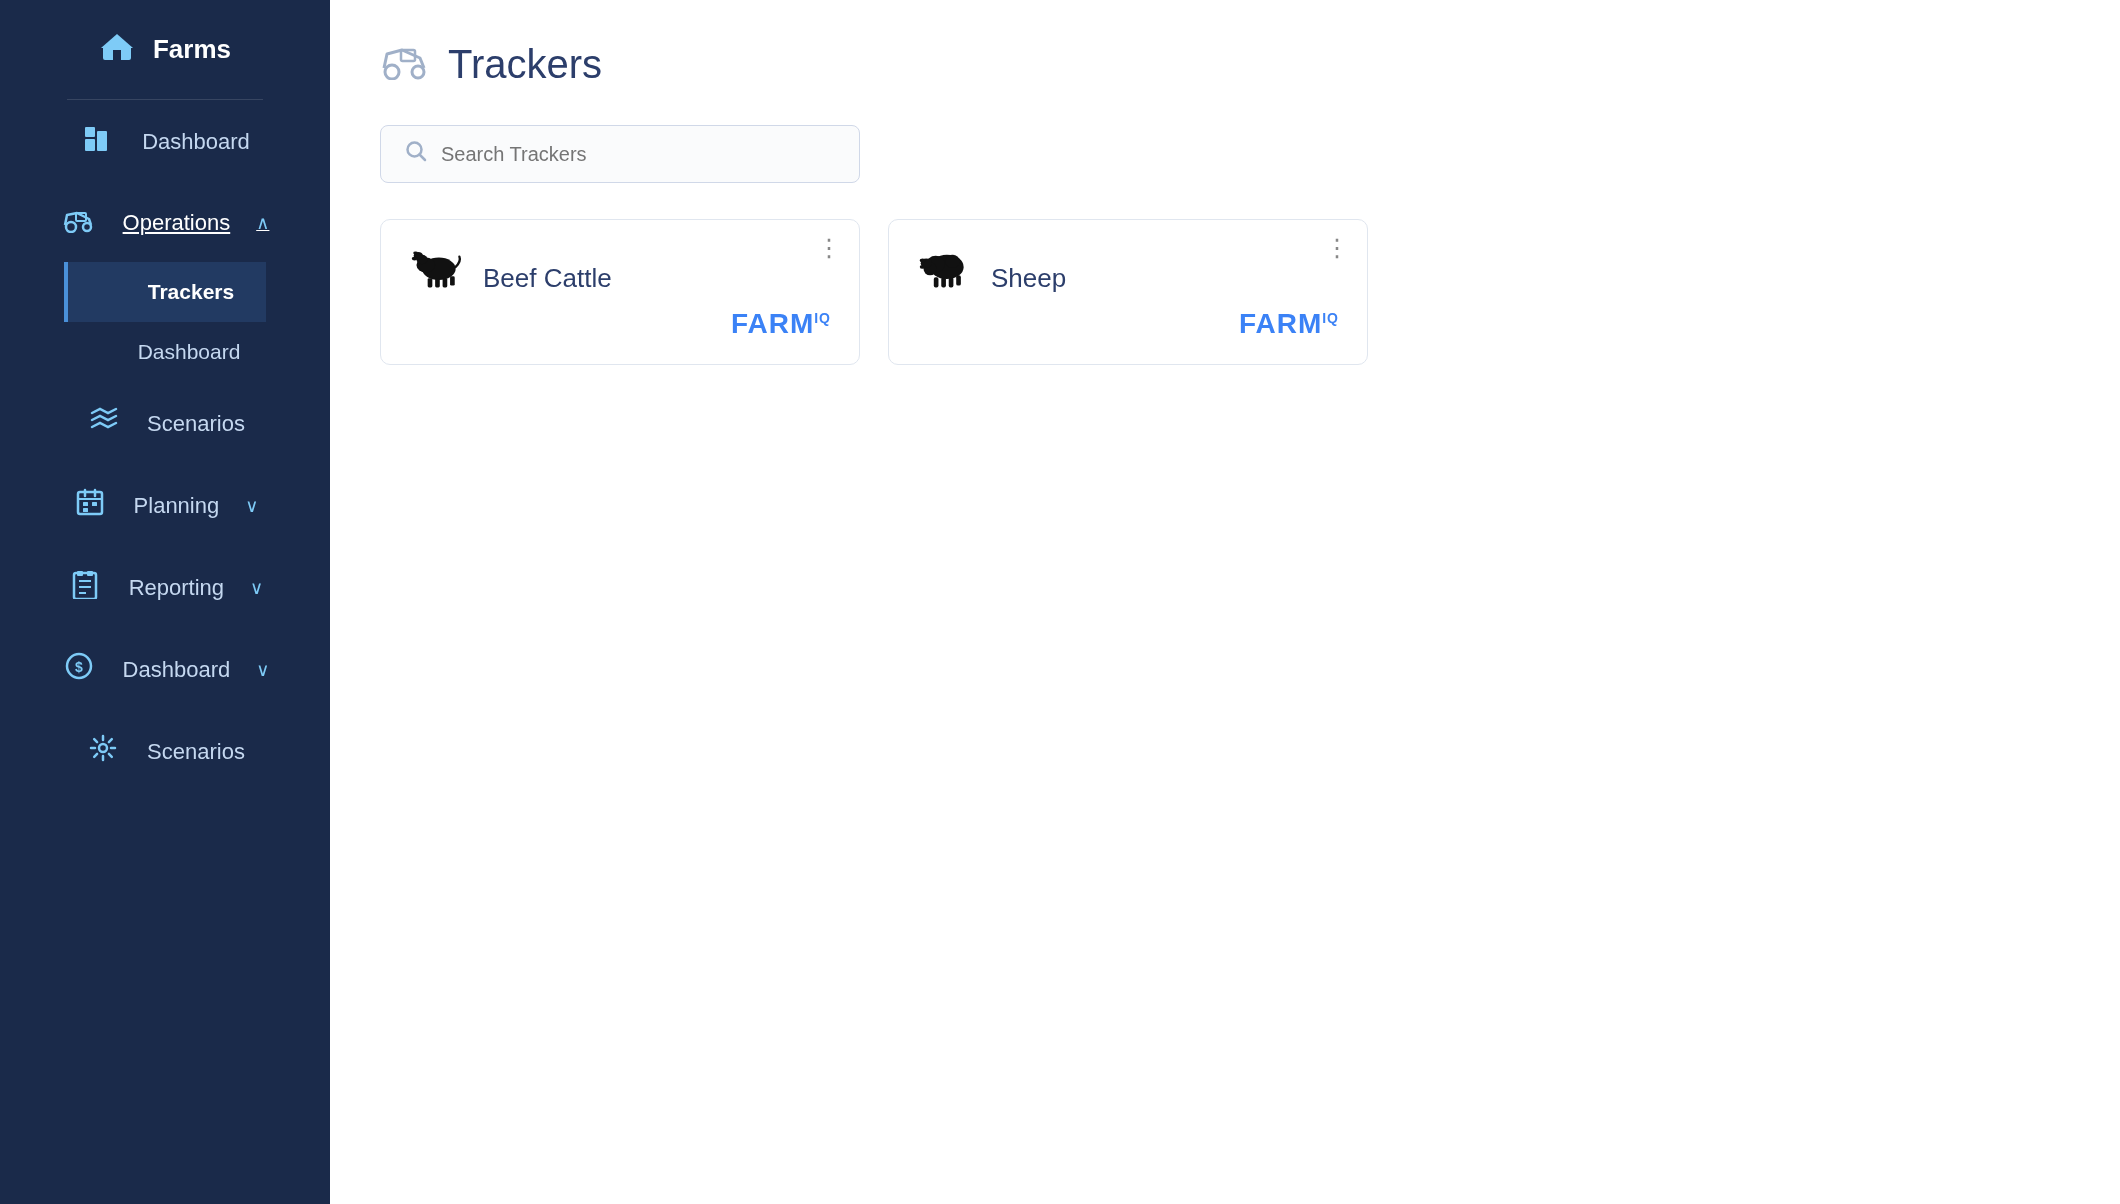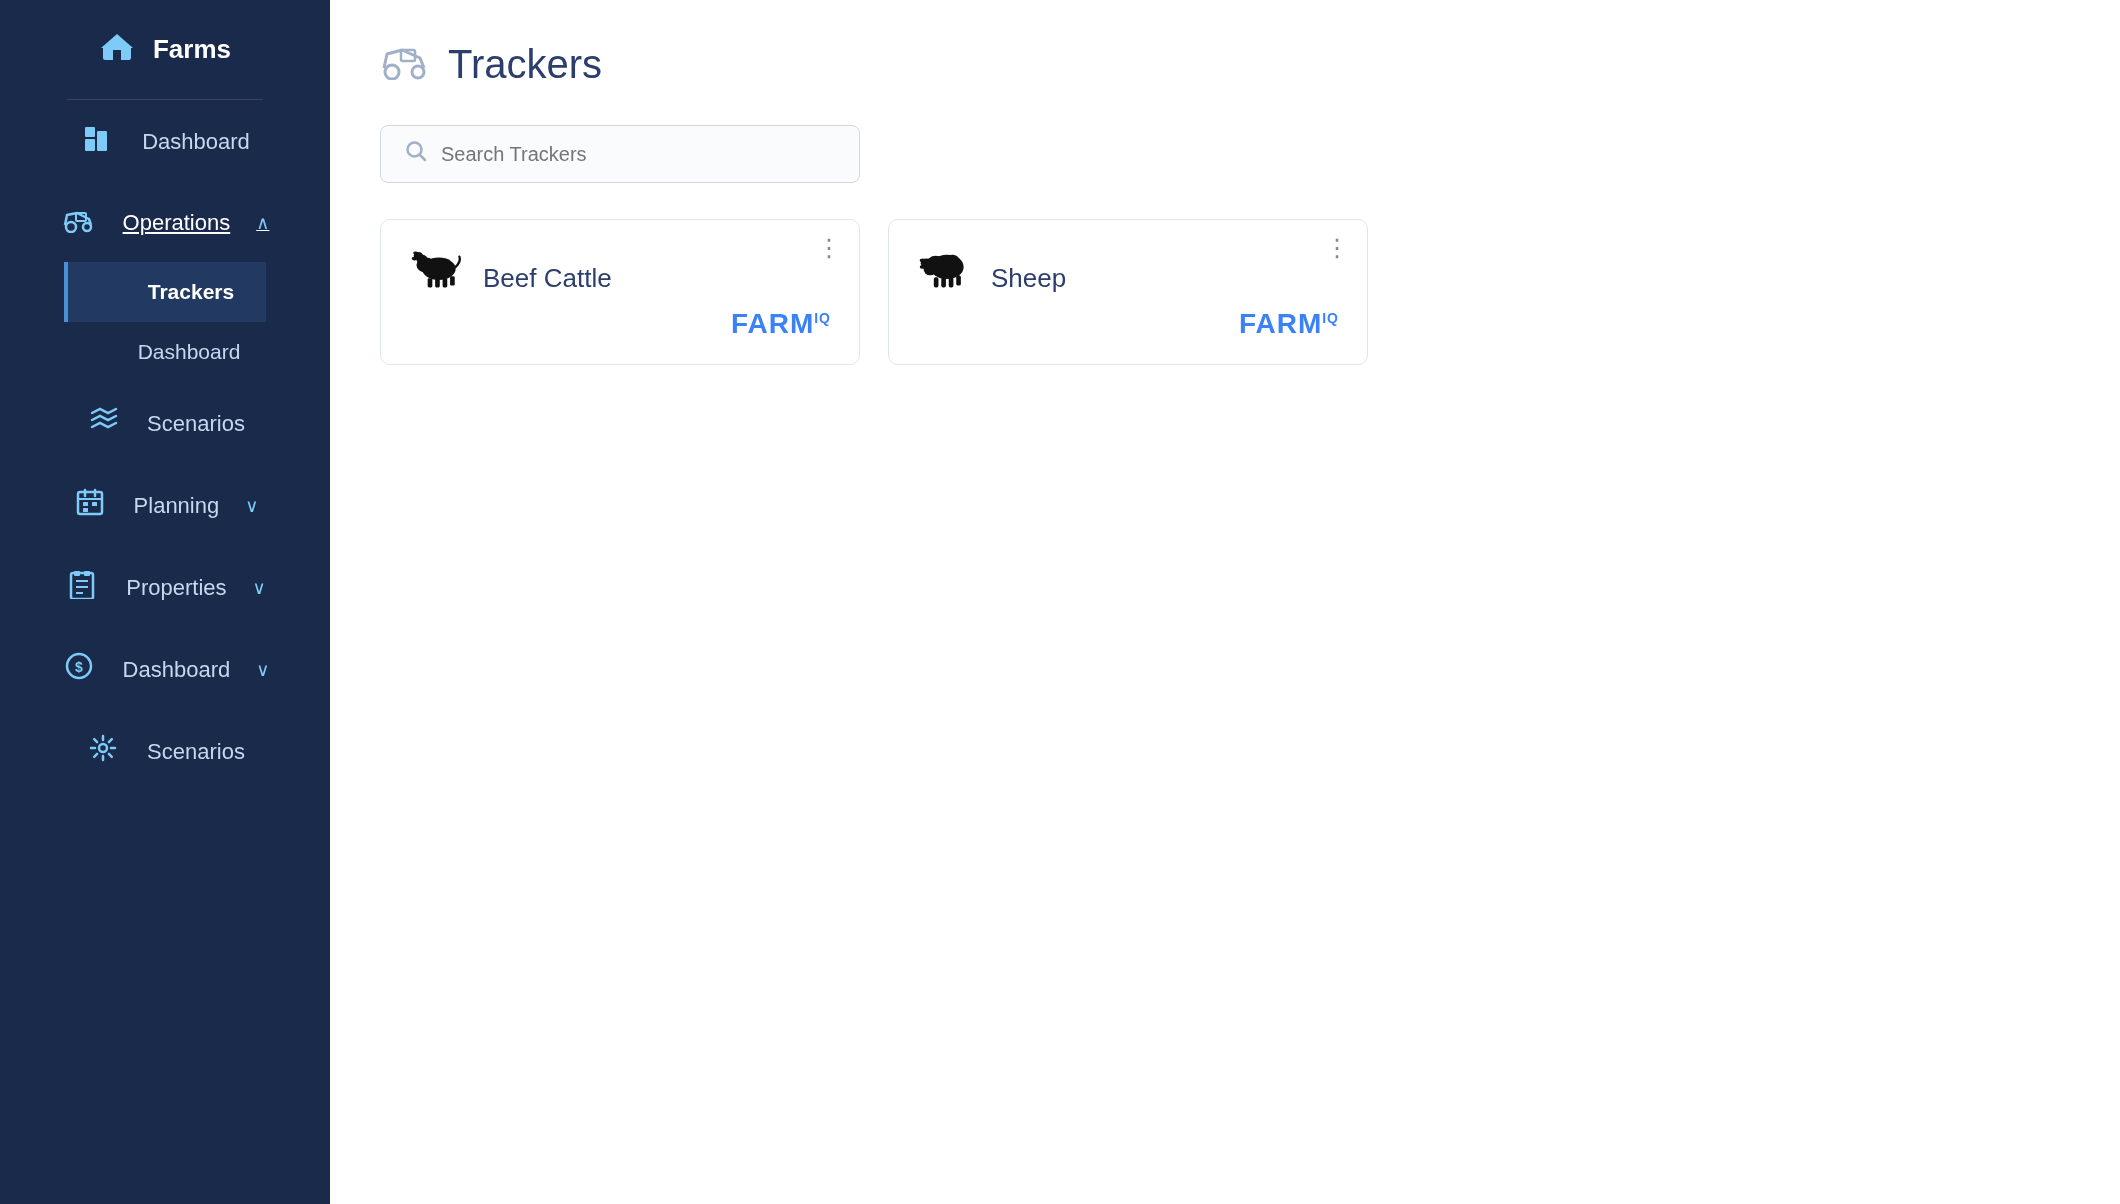--- a/index.html
+++ b/index.html
@@ -276,21 +276,21 @@
     <span class="sidebar-item-icon">
       <svg width="30" height="30" viewBox="0 0 30 30" fill="none">
         <rect x="4" y="4" width="22" height="26" rx="2" stroke="#7ecbf7" stroke-width="2.5" fill="none"></rect>
         <line x1="9" y1="12" x2="21" y2="12" stroke="#7ecbf7" stroke-width="2"></line>
         <line x1="9" y1="18" x2="21" y2="18" stroke="#7ecbf7" stroke-width="2"></line>
         <line x1="9" y1="24" x2="16" y2="24" stroke="#7ecbf7" stroke-width="2"></line>
         <rect x="7" y="2" width="6" height="5" rx="1" fill="#7ecbf7"></rect>
         <rect x="17" y="2" width="6" height="5" rx="1" fill="#7ecbf7"></rect>
       </svg>
     </span>
-    <span class="sidebar-item-label">Properties</span>
+    <span class="sidebar-item-label">Reporting</span>
     <span class="sidebar-item-chevron">∨</span>
   </div>
 
   <div class="sidebar-divider"></div>
 
   <div class="sidebar-item">
     <span class="sidebar-item-icon">
       <svg width="30" height="30" viewBox="0 0 30 30" fill="none">
         <circle cx="15" cy="15" r="12" stroke="#7ecbf7" stroke-width="2.5" fill="none"></circle>
         <text x="15" y="21" font-size="14" text-anchor="middle" fill="#7ecbf7" font-weight="bold">$</text>

